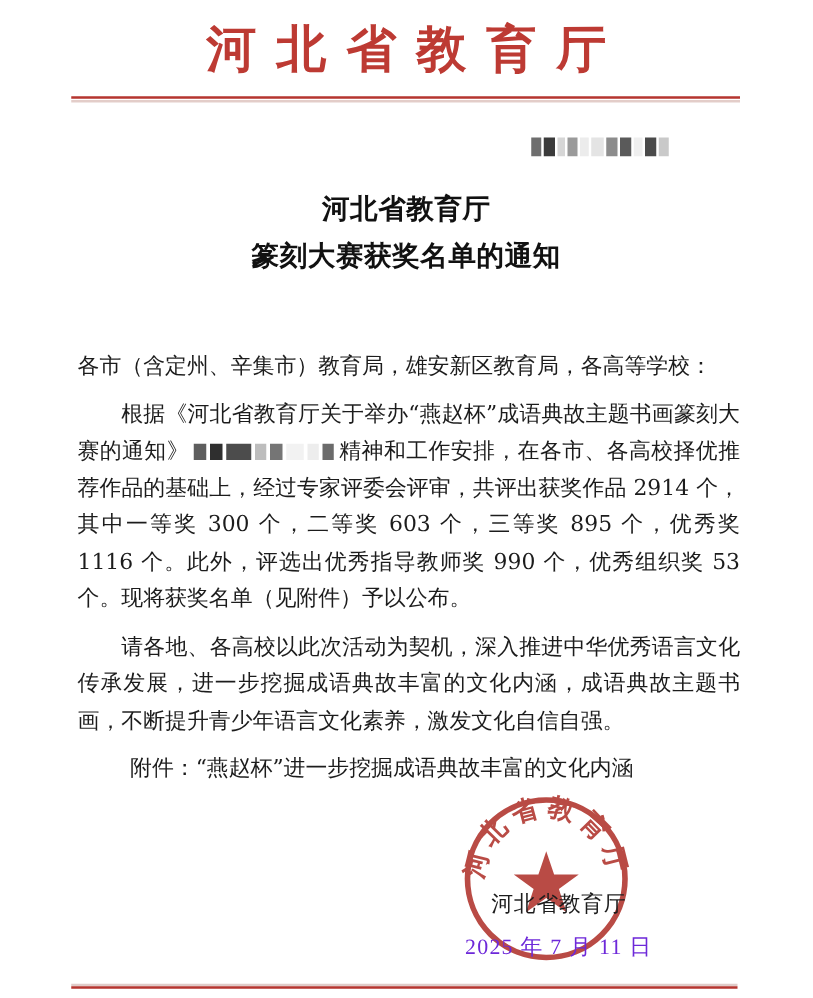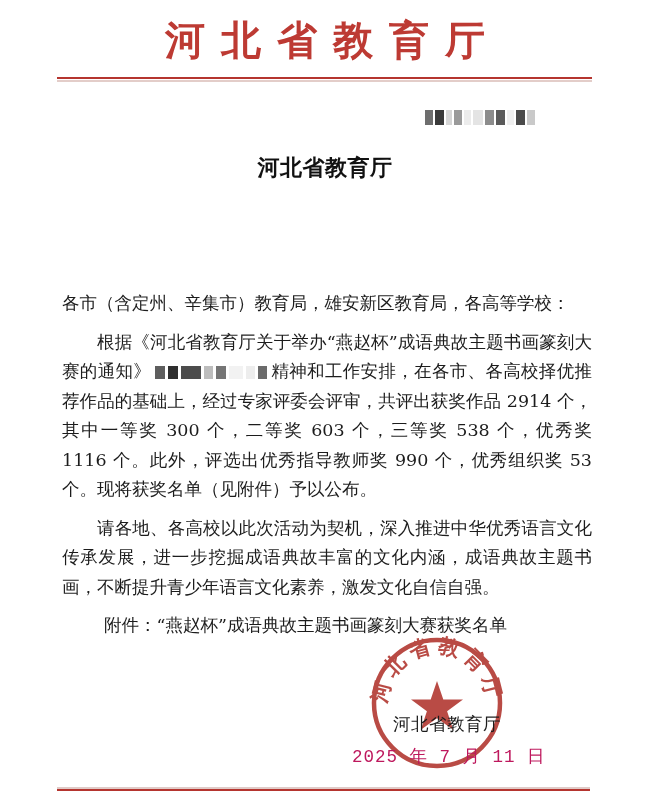--- a/index.html
+++ b/index.html
@@ -91,21 +91,21 @@
   }
   #doc-title .tline {
     display: block;
     white-space: nowrap;
   }
 
   
   #doc-body {
     position: absolute;
     left: 62px;
-    top: 289px;
+    top: 279px;
     width: 530px;
     font-family: "DejaVu Serif", "Liberation Serif", serif;
     font-size: 17.5px;
     line-height: 29.5px;
     color: #1c1c1c;
     text-align: justify;
     text-justify: inter-character;
   }
   #doc-body p {
     margin: 0 0 9px 0;
@@ -164,24 +164,24 @@
     color: #1c1c1c;
     letter-spacing: 0.5px;
     white-space: nowrap;
   }
   #signature-date {
     position: absolute;
     left: 0;
     top: 112px;
     width: 190px;
     text-align: center;
-    font-family: Liberation Mono, monospace;
+    font-family: Liberation Serif, serif;
     font-size: 17.5px;
     line-height: 22px;
-    color: #be185d;
+    color: #6d28d9;
     letter-spacing: 1px;
     white-space: nowrap;
   }
 
   
   .rule-bottom {
     position: absolute;
     left: 57px;
     top: 787px;
     width: 533px;
@@ -222,39 +222,40 @@
     <span class="blk" style="width: 10px; background: rgb(228, 228, 228); display: inline-block;"></span>
     <span class="blk" style="width: 9px; background: rgb(140, 140, 140); display: inline-block;"></span>
     <span class="blk" style="width: 9px; background: rgb(90, 90, 90); display: inline-block;"></span>
     <span class="blk" style="width: 7px; background: rgb(239, 239, 239); display: inline-block;"></span>
     <span class="blk" style="width: 9px; background: rgb(74, 74, 74); display: inline-block;"></span>
     <span class="blk" style="width: 8px; background: rgb(201, 201, 201); display: inline-block;"></span>
   </div>
 
 <div id="doc-title">
   <span class="tline">河北省教育厅</span>
+  <span class="tline">篆刻大赛获奖名单的通知</span>
 </div>
 
 <div id="doc-body">
   <p class="no-indent">各市（含定州、辛集市）教育局，雄安新区教育局，各高等学校：</p>
 
   <p class="indent"><span>根据《河北省教育厅关于举办“燕赵杯”成语典故主题书画篆刻大赛的通知》</span><span class="inline-redaction">
         <span class="blk" style="width: 10px; background: rgb(94, 94, 94); display: inline-block;"></span>
         <span class="blk" style="width: 10px; background: rgb(47, 47, 47); display: inline-block;"></span>
         <span class="blk" style="width: 20px; background: rgb(76, 76, 76); display: inline-block;"></span>
         <span class="blk" style="width: 9px; background: rgb(189, 189, 189); display: inline-block;"></span>
         <span class="blk" style="width: 10px; background: rgb(117, 117, 117); display: inline-block;"></span>
         <span class="blk" style="width: 14px; background: rgb(242, 242, 242); display: inline-block;"></span>
         <span class="blk" style="width: 9px; background: rgb(237, 237, 237); display: inline-block;"></span>
         <span class="blk" style="width: 9px; background: rgb(107, 107, 107); display: inline-block;"></span>
-      </span><span>精神和工作安排，在各市、各高校择优推荐作品的基础上，经过专家评委会评审，共评出获奖作品 2914 个，其中一等奖 300 个，二等奖 603 个，三等奖 538 个，优秀奖 1116 个。此外，评选出优秀指导教师奖 990 个，优秀组织奖 53 个。现将获奖名单（见附件）予以公布。</span></p>
+      </span><span>精神和工作安排，在各市、各高校择优推荐作品的基础上，经过专家评委会评审，共评出获奖作品 2914 个，其中一等奖 300 个，二等奖 603 个，三等奖 895 个，优秀奖 1116 个。此外，评选出优秀指导教师奖 990 个，优秀组织奖 53 个。现将获奖名单（见附件）予以公布。</span></p>
 
   <p class="indent">请各地、各高校以此次活动为契机，深入推进中华优秀语言文化传承发展，进一步挖掘成语典故丰富的文化内涵，成语典故主题书画，不断提升青少年语言文化素养，激发文化自信自强。</p>
 
-  <p id="attachment-line">附件：“燕赵杯”成语典故主题书画篆刻大赛获奖名单</p>
+  <p id="attachment-line">附件：“燕赵杯”进一步挖掘成语典故丰富的文化内涵</p>
 </div>
 
 <div id="signature-block">
 
   <div id="official-seal">
     <svg viewBox="0 0 138 138" xmlns="http://www.w3.org/2000/svg">
       <defs>
         <path id="sealArc" d="M 19 69 A 50 50 0 0 1 119 69" fill="none"></path>
       </defs>
       <circle cx="69" cy="69" r="63" fill="none" stroke="#b0332c" stroke-width="4.5"></circle>

